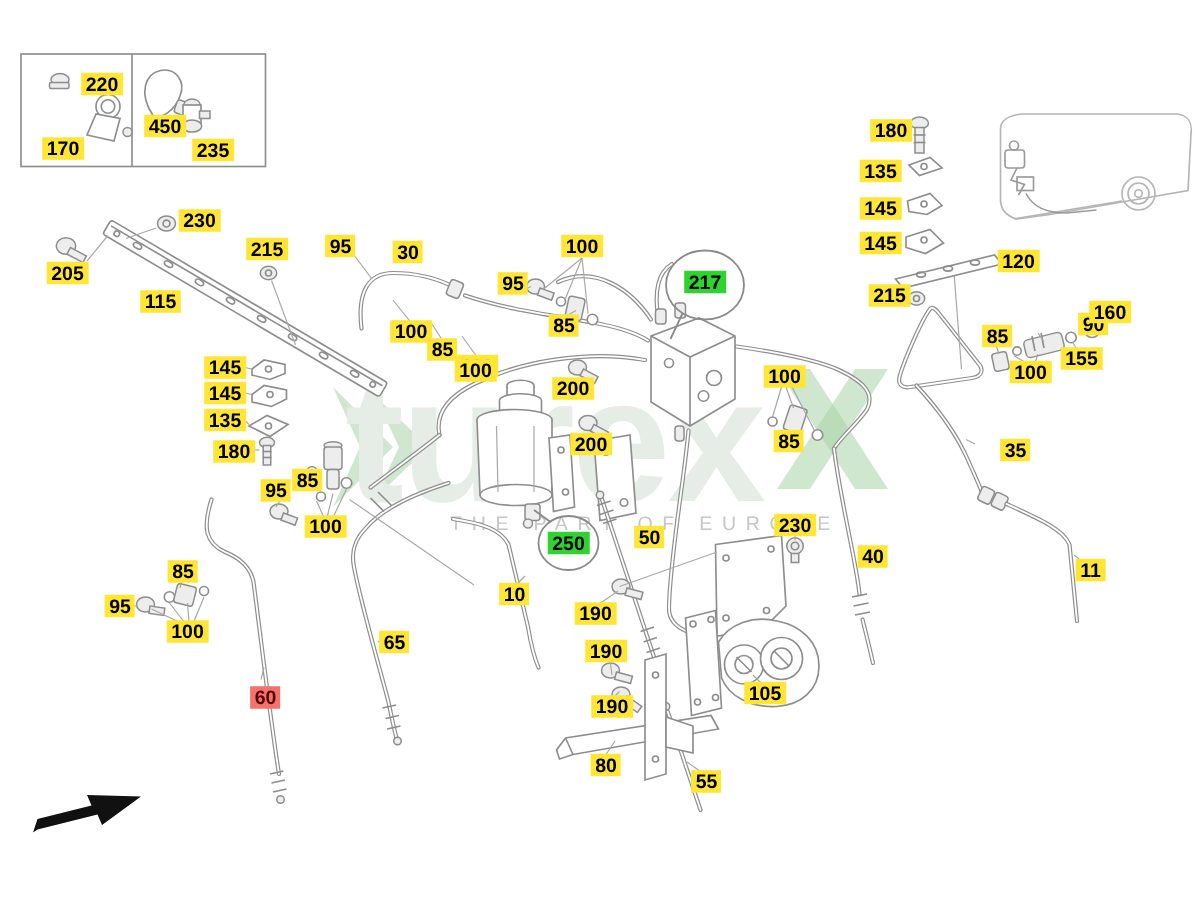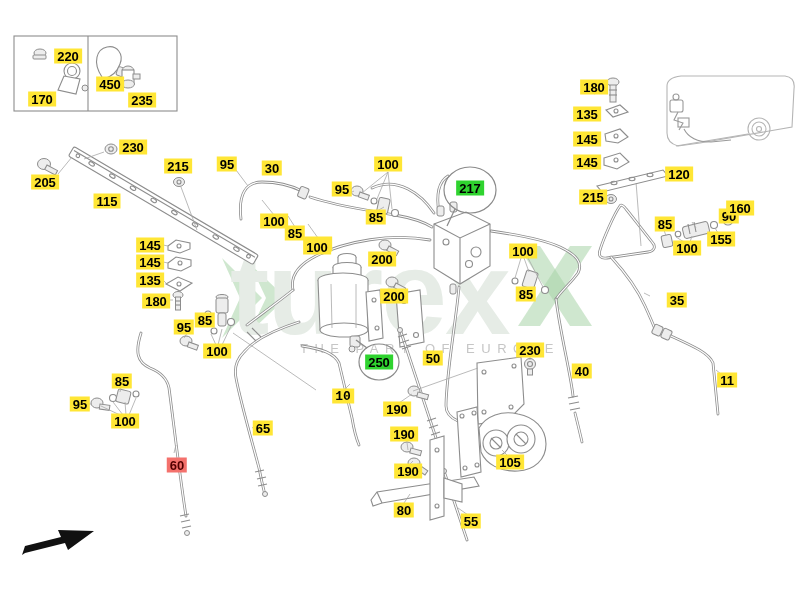--- a/index.html
+++ b/index.html
@@ -444,21 +444,21 @@
       <div class="plabel" style="left: 295px; top: 233px;">85</div>
       <div class="plabel" style="left: 318px; top: 244px;">100</div>
       <div class="plabel" style="left: 342px; top: 189px;">95</div>
       <div class="plabel" style="left: 388px; top: 164px;">100</div>
       <div class="plabel" style="left: 376px; top: 217px;">85</div>
       <div class="plabel selected" style="left: 470px; top: 188px;">217</div>
       <div class="plabel" style="left: 382px; top: 259px;">200</div>
       <div class="plabel" style="left: 394px; top: 296px;">200</div>
       <div class="plabel" style="left: 317px; top: 247px;">100</div>
       <div class="plabel selected" style="left: 379px; top: 362px;">250</div>
-      <div class="plabel" style="left: 343px; top: 396px; font-family: Liberation Mono, monospace;">10</div>
+      <div class="plabel" style="left: 343px; top: 396px;">10</div>
       <div class="plabel" style="left: 433px; top: 358px;">50</div>
       <div class="plabel" style="left: 397px; top: 409px;">190</div>
       <div class="plabel" style="left: 404px; top: 434px;">190</div>
       <div class="plabel" style="left: 408px; top: 471px;">190</div>
       <div class="plabel" style="left: 404px; top: 510px; text-align: right;">80</div>
       <div class="plabel" style="left: 471px; top: 521px;">55</div>
       <div class="plabel" style="left: 510px; top: 462px;">105</div>
       <div class="plabel" style="left: 523px; top: 251px;">100</div>
       <div class="plabel" style="left: 526px; top: 294px;">85</div>
       <div class="plabel" style="left: 530px; top: 350px;">230</div>

